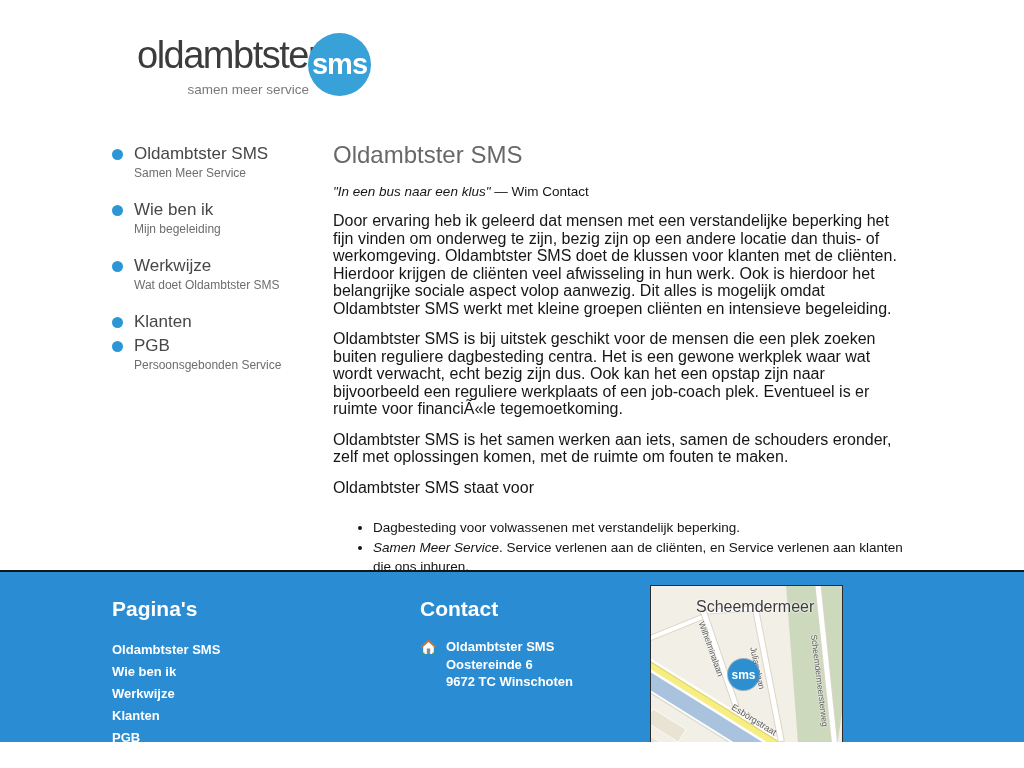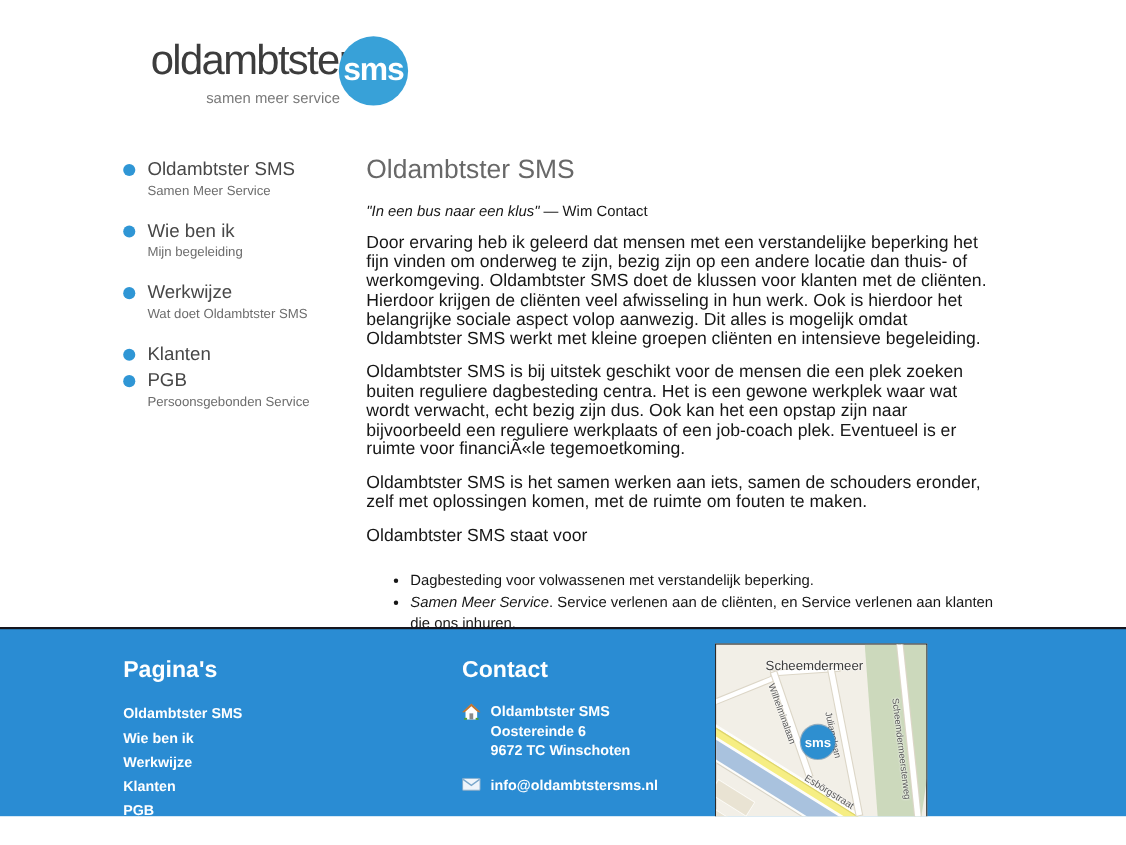--- a/index.html
+++ b/index.html
@@ -71,21 +71,21 @@
   .r-topleft { left:-6px; top:52px; width:66px; height:4px; transform:rotate(-22deg); }
   .r-top { left:50px; top:24px; width:62px; height:4px; transform:rotate(-4deg); }
   .r-wilhelmina { left:50px; top:26px; width:4.5px; height:100px; transform:rotate(-19deg); }
   .r-juliana { left:102px; top:23px; width:4.5px; height:135px; transform:rotate(-11deg); }
   .r-scheemweg { left:164px; top:-5px; width:4.5px; height:215px; transform:rotate(-6deg); }
   .bldg { background:#e9e3d3; border:1px solid #fbfaf6; transform-origin:0 0; z-index:2; }
   .bldg1 { left:2px; top:122px; width:40px; height:16px; transform:rotate(32deg); }
   .bldg2 { left:-6px; top:146px; width:52px; height:22px; transform:rotate(32deg); }
   .map-label { z-index:5; font-size:8.5px; color:#5a5a5a; white-space:nowrap;
     transform-origin:0 0; text-shadow:0 0 2px #fff, 0 0 2px #fff; }
-  .l-area { left:45px; top:12px; font-size:12px; color:#3b3b3b; }
+  .l-area { left:45px; top:12px; font-size:16px; color:#3b3b3b; }
   .l-wilhelmina { left:55px; top:34px; transform:rotate(70deg); }
   .l-juliana { left:107px; top:60px; transform:rotate(78deg); }
   .l-scheemweg { left:168px; top:48px; transform:rotate(83deg); }
   .l-esborg { left:84px; top:116px; font-size:9px; transform:rotate(32deg); }
   .marker { left:77px; top:73px; width:31px; height:31px; border-radius:50%;
     background:#2e8fd0; box-shadow:0 0 0 1px rgba(30,90,140,.45); z-index:6;
     display:flex; align-items:center; justify-content:center; }
   .marker span { position:static; color:#fff; font-size:12px; font-weight:600; }
 </style>
 </head>
@@ -175,29 +175,20 @@
               <rect x="6.8" y="9.5" width="3.4" height="5.5" fill="#8a8a8a"></rect>
               <rect x="2" y="13.6" width="2.6" height="1.8" fill="#4f9e3d"></rect>
               <rect x="12.4" y="13.6" width="2.6" height="1.8" fill="#4f9e3d"></rect>
             </svg>
         </span>
         <div class="c-text">
           <div>Oldambtster SMS</div>
           <div>Oostereinde 6</div>
           <div>9672 TC Winschoten</div>
         </div>
-      </div>
-      <div class="c-row">
-        <span class="c-icon">
-          <svg width="17" height="12" viewBox="0 0 17 12">
-              <rect x="0.5" y="0.5" width="16" height="11" rx="1" fill="#eef4fa" stroke="#7aa8cc" stroke-width="1"></rect>
-              <polyline points="1,1.5 8.5,7 16,1.5" fill="none" stroke="#7aa8cc" stroke-width="1.2"></polyline>
-            </svg>
-        </span>
-        <a class="c-text">info@oldambtstersms.nl</a>
       </div>
     </div>
 
     <div class="map">
       <div class="green"></div>
       <div class="band b-white1"></div>
       <div class="band b-yellow"></div>
       <div class="band b-white2"></div>
       <div class="band b-blue"></div>
       <div class="band b-white3"></div>

